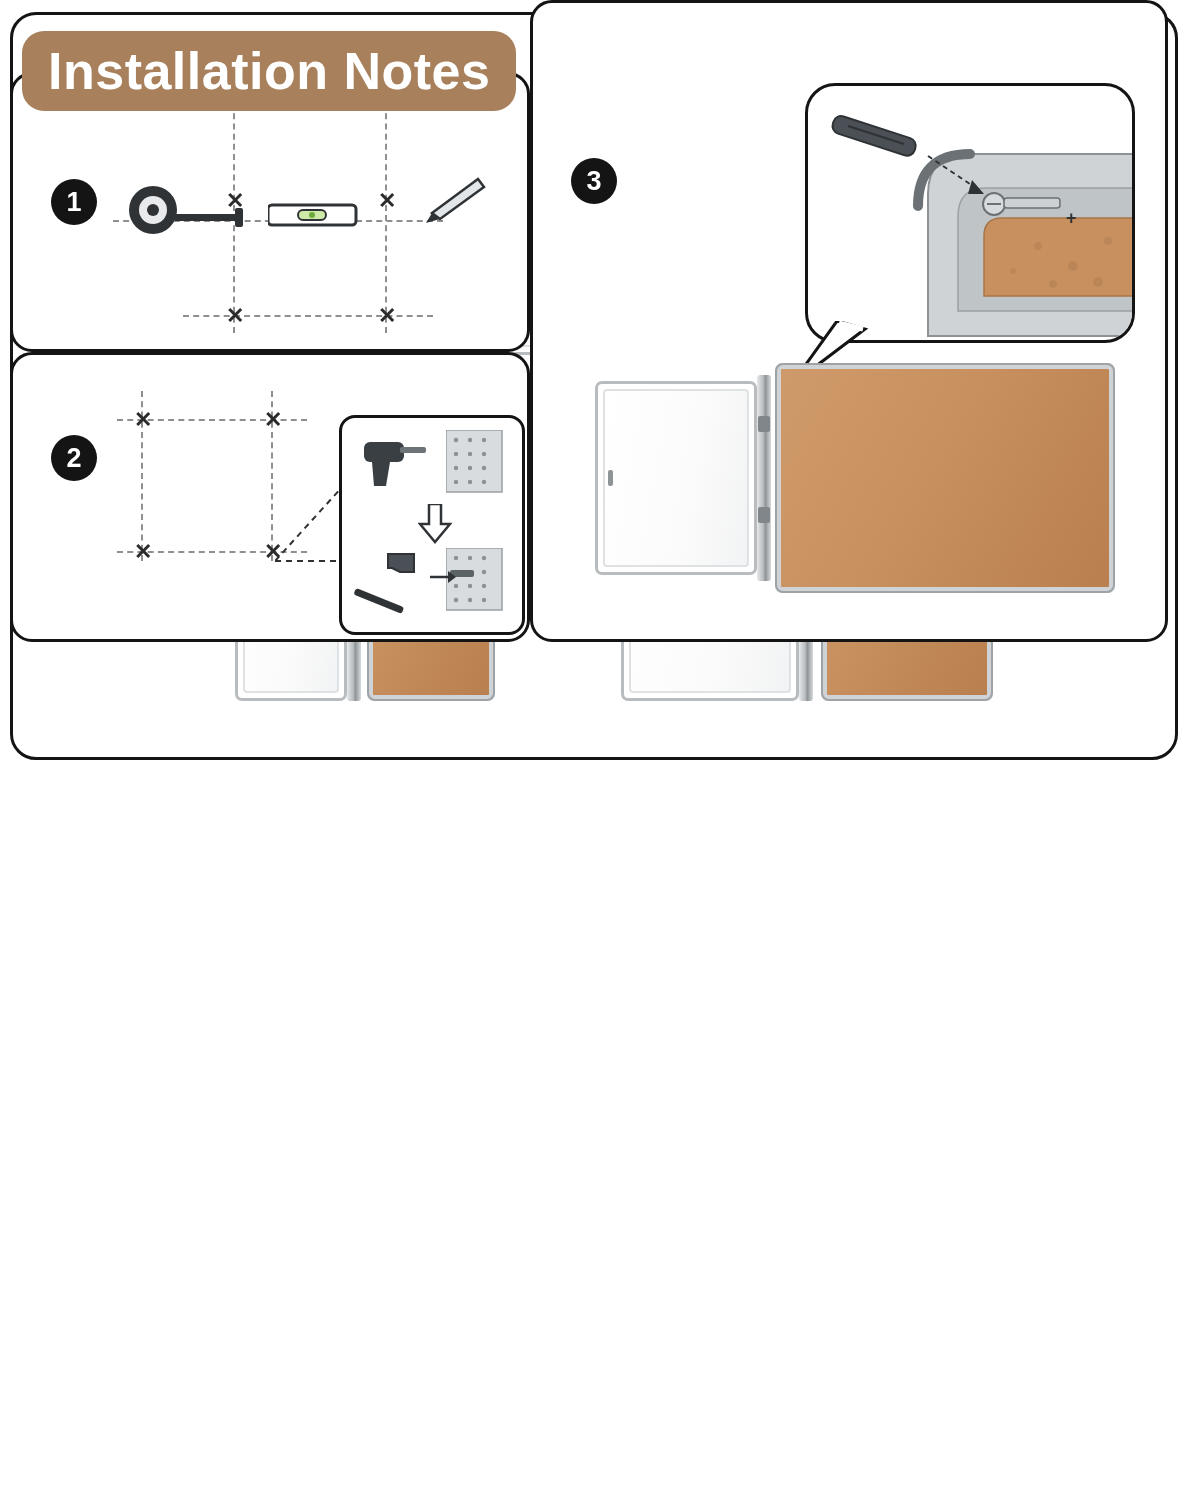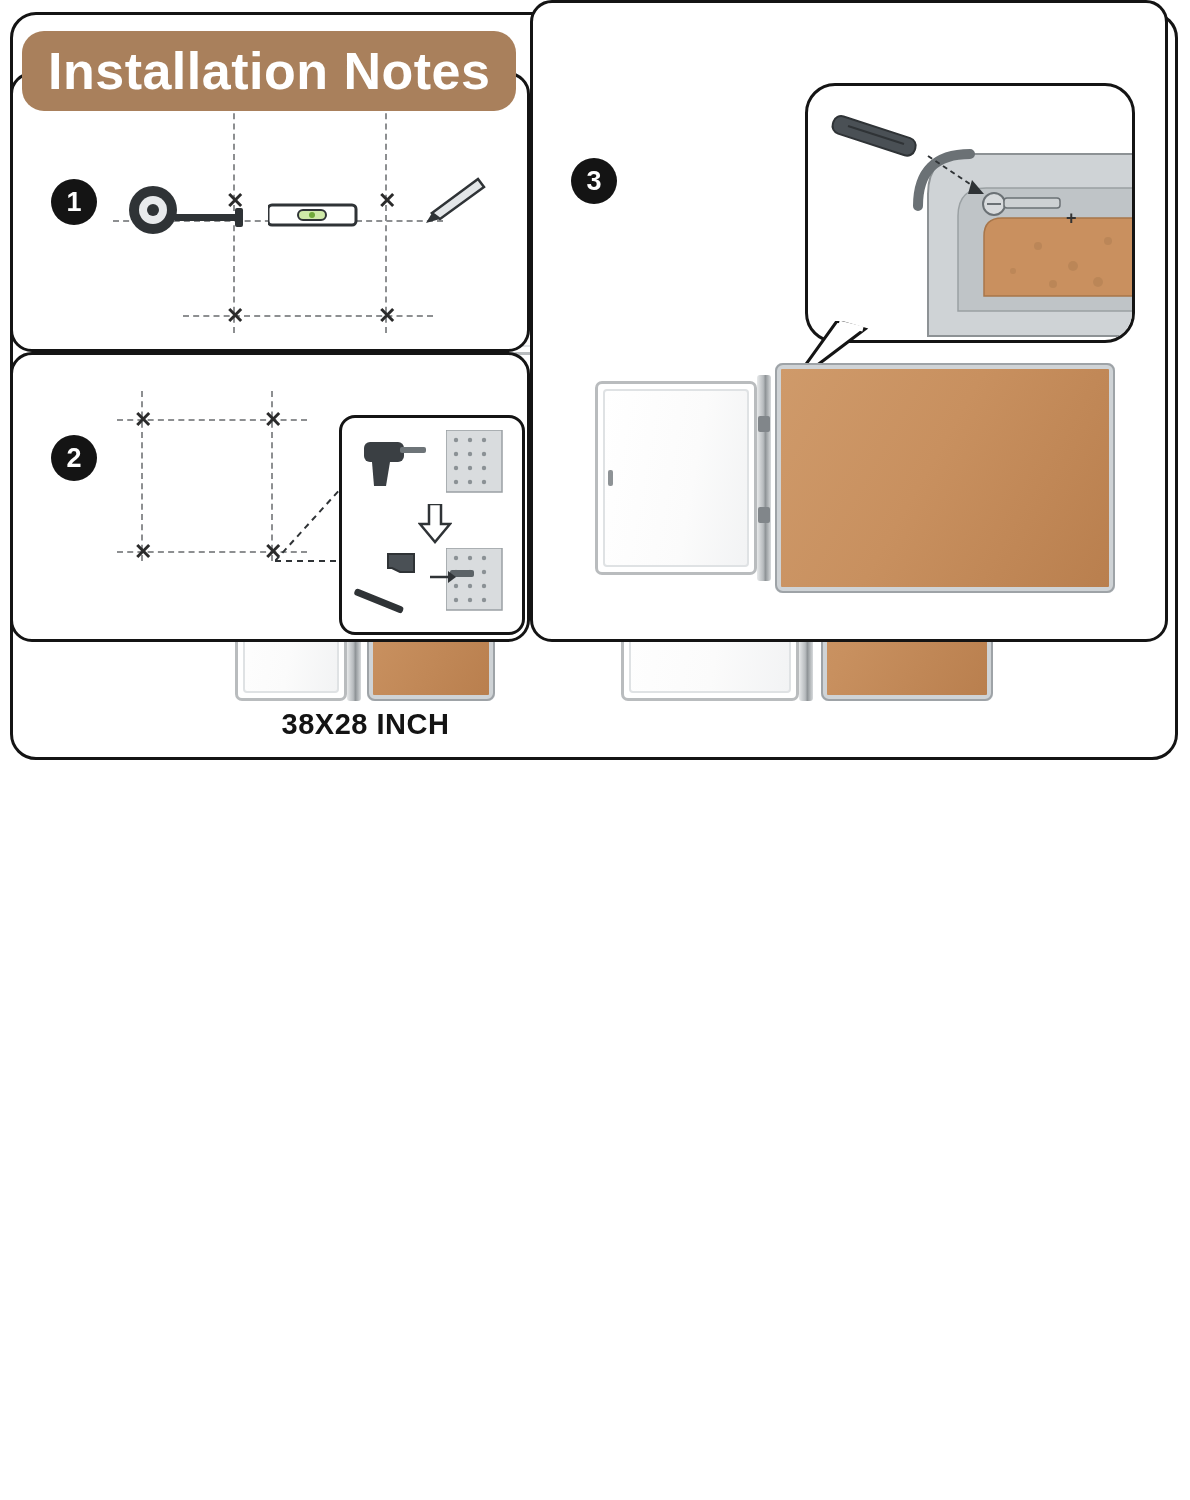--- a/index.html
+++ b/index.html
@@ -178,21 +178,20 @@
     <div class="board" style="left:222px; top:424px; width:260px; height:262px;">
       <div class="left-door" style="left:0px; width:112px;">
         <div class="door-handle"></div>
       </div>
       <div class="hinge" style="left:112px;">
         <i style="top:22%"></i>
           <i style="top:62%"></i>
       </div>
       <div class="right-cork" style="left:132px; right:0px;"></div>
     </div>
-    <div class="size-label" style="left:240px; top:693px; width:225px;">38X28 INCH</div>
 
     <div class="board" style="left:608px; top:424px; width:372px; height:262px;">
       <div class="left-door" style="left:0px; width:178px;">
         <div class="door-handle"></div>
       </div>
       <div class="hinge" style="left:178px;">
         <i style="top:22%"></i>
           <i style="top:62%"></i>
       </div>
       <div class="right-cork" style="left:200px; right:0px;"></div>

